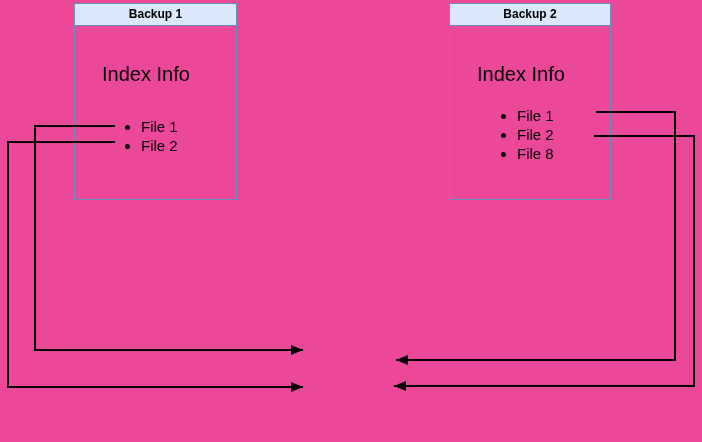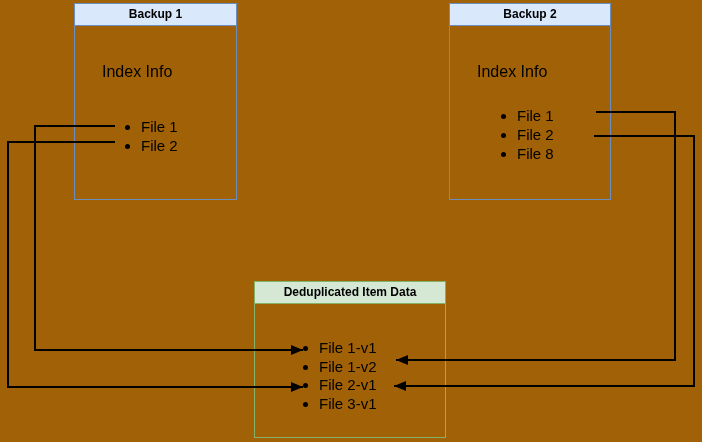--- a/index.html
+++ b/index.html
@@ -1,20 +1,20 @@
 <!DOCTYPE html>
 <html><head>
 <meta charset="utf-8">
 <style>
   html, body { margin: 0; padding: 0; }
   .canvas {
     position: relative;
     width: 702px;
     height: 442px;
-    background: #a16207;
+    background: #ec4899;
     font-family: "Liberation Sans", sans-serif;
     color: #000;
     overflow: hidden;
   }
   .node {
     position: absolute;
     box-sizing: border-box;
     border: 1px solid;
   }
   .node.blue  { border-color: #6c8ebf; }
@@ -25,21 +25,21 @@
     line-height: 21px;
     text-align: center;
     font-weight: bold;
     font-size: 12px;
     border-bottom: 1px solid;
   }
   .node.blue  .node-header { background: #dae8fc; border-bottom-color: #6c8ebf; }
   .node.green .node-header { background: #d5e8d4; border-bottom-color: #82b366; }
   .subtitle {
     position: absolute;
-    font-size: 16px;
+    font-size: 20px;
     white-space: nowrap;
   }
   ul.file-list {
     position: absolute;
     margin: 0;
     padding-left: 20px;
     font-size: 15px;
     line-height: 19px;
     list-style: disc;
   }
@@ -84,29 +84,20 @@
   <div id="backup2" class="node blue">
     <div class="node-header">Backup 2</div>
     <div class="subtitle">Index Info</div>
     <ul class="file-list">
       <li>File 1</li>
       <li>File 2</li>
       <li>File 8</li>
     </ul>
   </div>
 
-  <div id="dedup" class="node green">
-    <div class="node-header">Deduplicated Item Data</div>
-    <ul class="file-list">
-      <li>File 1-v1</li>
-      <li>File 1-v2</li>
-      <li>File 2-v1</li>
-      <li>File 3-v1</li>
-    </ul>
-  </div>
 
   <svg class="connector-layer" viewBox="0 0 702 442">
     <defs>
       <marker id="arrowhead" markerUnits="userSpaceOnUse" markerWidth="12" markerHeight="10" refX="12" refY="5" orient="auto">
         <path d="M0,0 L12,5 L0,10 z" fill="#000"></path>
       </marker>
     </defs>
     <polyline class="connector" marker-end="url(#arrowhead)" points="115,126 35,126 35,350 303,350"></polyline>
     <polyline class="connector" marker-end="url(#arrowhead)" points="115,142 8,142 8,387 303,387"></polyline>
     <polyline class="connector" marker-end="url(#arrowhead)" points="596,112 675,112 675,360 396,360"></polyline>

